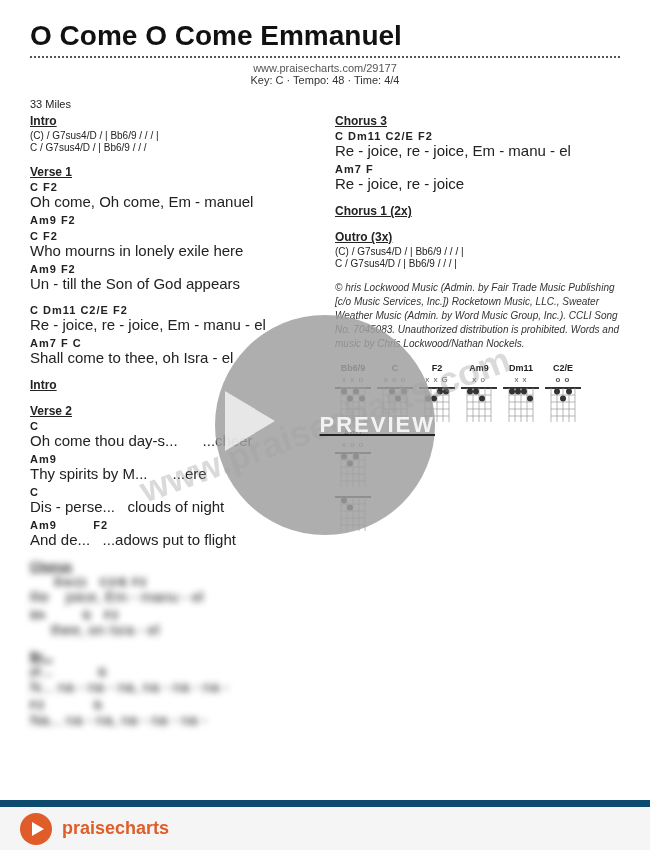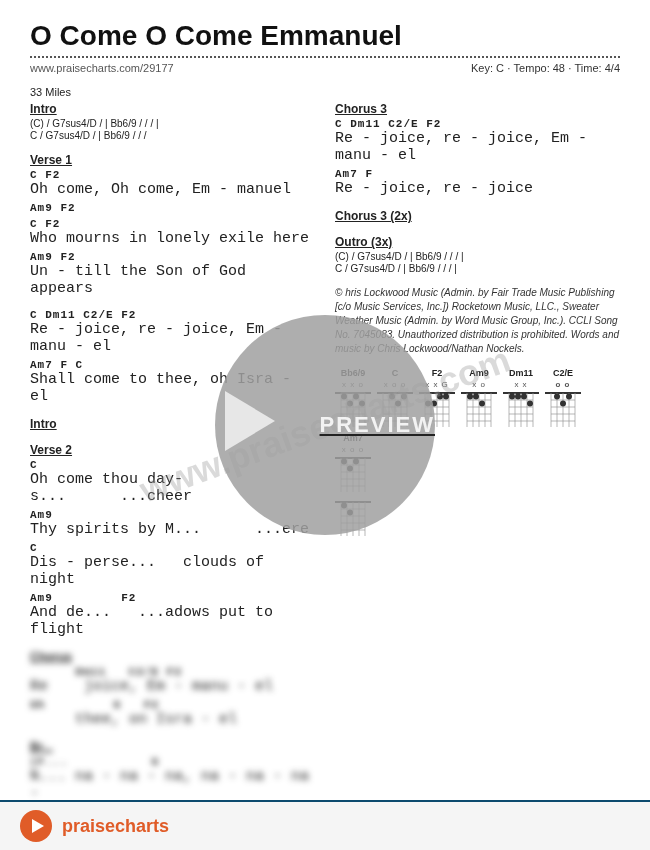--- a/index.html
+++ b/index.html
@@ -33,20 +33,21 @@
       margin-bottom: 4px;
     }
 
     .subtitle-row {
       display: flex;
       justify-content: space-between;
       align-items: center;
       font-size: 11px;
       color: #333;
       margin-bottom: 12px;
+      flex-direction: column;
     }
 
     .content-columns {
       display: flex;
       gap: 20px;
     }
 
     .left-col {
       flex: 1;
     }
@@ -74,21 +75,20 @@
     }
 
     .lyric-line {
       font-size: 15px;
       color: #222;
       margin-bottom: 1px;
     }
 
     .chord-lyric-pair {
       margin-bottom: 4px;
-      font-family: Liberation Mono, monospace;
     }
 
     
     .preview-overlay {
       position: absolute;
       top: 0;
       left: 0;
       width: 650px;
       height: 850px;
       pointer-events: none;
@@ -174,21 +174,21 @@
     }
 
     
     .bottom-bar {
       position: absolute;
       bottom: 0;
       left: 0;
       width: 650px;
       height: 50px;
       background: #f5f5f5;
-      border-top: 2px solid #0c4a6e;
+      border-top: 7px solid #0c4a6e;
       display: flex;
       align-items: center;
       padding: 0 20px;
       gap: 10px;
     }
 
     .play-button-bottom {
       width: 32px;
       height: 32px;
       border-radius: 50%;
@@ -338,21 +338,21 @@
           <div class="chord-line">C         Dm11     C2/E  F2</div>
           <div class="lyric-line">Re - joice, re - joice, Em - manu - el</div>
         </div>
         <div class="chord-lyric-pair">
           <div class="chord-line">Am7         F</div>
           <div class="lyric-line">Re - joice, re - joice</div>
         </div>
       </div>
 
       <div class="section">
-        <div class="section-title">Chorus 3 (2x)</div>
+        <div class="section-title">Chorus 1 (2x)</div>
       </div>
 
       <div class="section">
         <div class="section-title">Outro (3x)</div>
         <div class="lyric-line small-text">(C) / G7sus4/D / | Bb6/9 / / / |</div>
         <div class="lyric-line small-text">C / G7sus4/D / | Bb6/9 / / / |</div>
       </div>
 
       <div class="copyright-block">
         <span>© hris Lockwood Music (Admin. by Fair Trade Music Publishing [c/o Music Services, Inc.]) Rocketown Music, LLC., Sweater Weather Music (Admin. by Word Music Group, Inc.). CCLI Song No. 7045083. Unauthorized distribution is prohibited. Words and music by Chris Lockwood/Nathan Nockels.</span>

